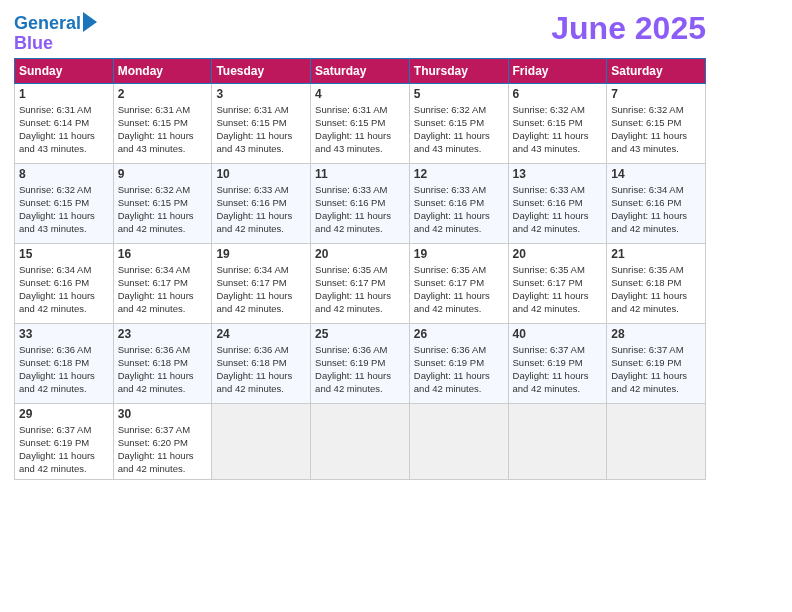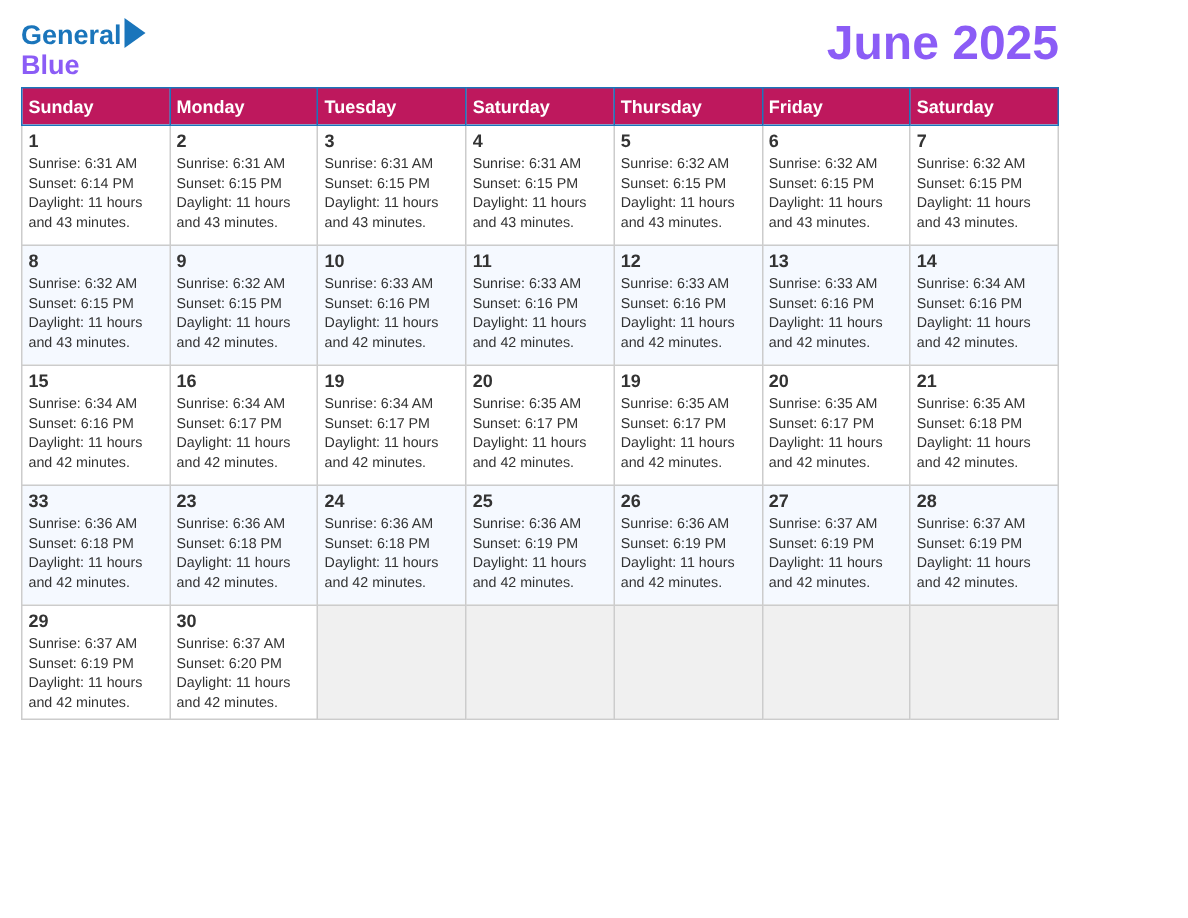--- a/index.html
+++ b/index.html
@@ -238,21 +238,21 @@
           </td>
           <td>
             <span class="day-num">25</span>
             <div class="cell-content">Sunrise: 6:36 AM<br>Sunset: 6:19 PM<br>Daylight: 11 hours and 42 minutes.</div>
           </td>
           <td>
             <span class="day-num">26</span>
             <div class="cell-content">Sunrise: 6:36 AM<br>Sunset: 6:19 PM<br>Daylight: 11 hours and 42 minutes.</div>
           </td>
           <td>
-            <span class="day-num">27</span>
+            <span class="day-num">40</span>
             <div class="cell-content">Sunrise: 6:37 AM<br>Sunset: 6:19 PM<br>Daylight: 11 hours and 42 minutes.</div>
           </td>
           <td>
             <span class="day-num">28</span>
             <div class="cell-content">Sunrise: 6:37 AM<br>Sunset: 6:19 PM<br>Daylight: 11 hours and 42 minutes.</div>
           </td>
         </tr>
         <tr class="last-row">
           <td>
             <span class="day-num">29</span>

